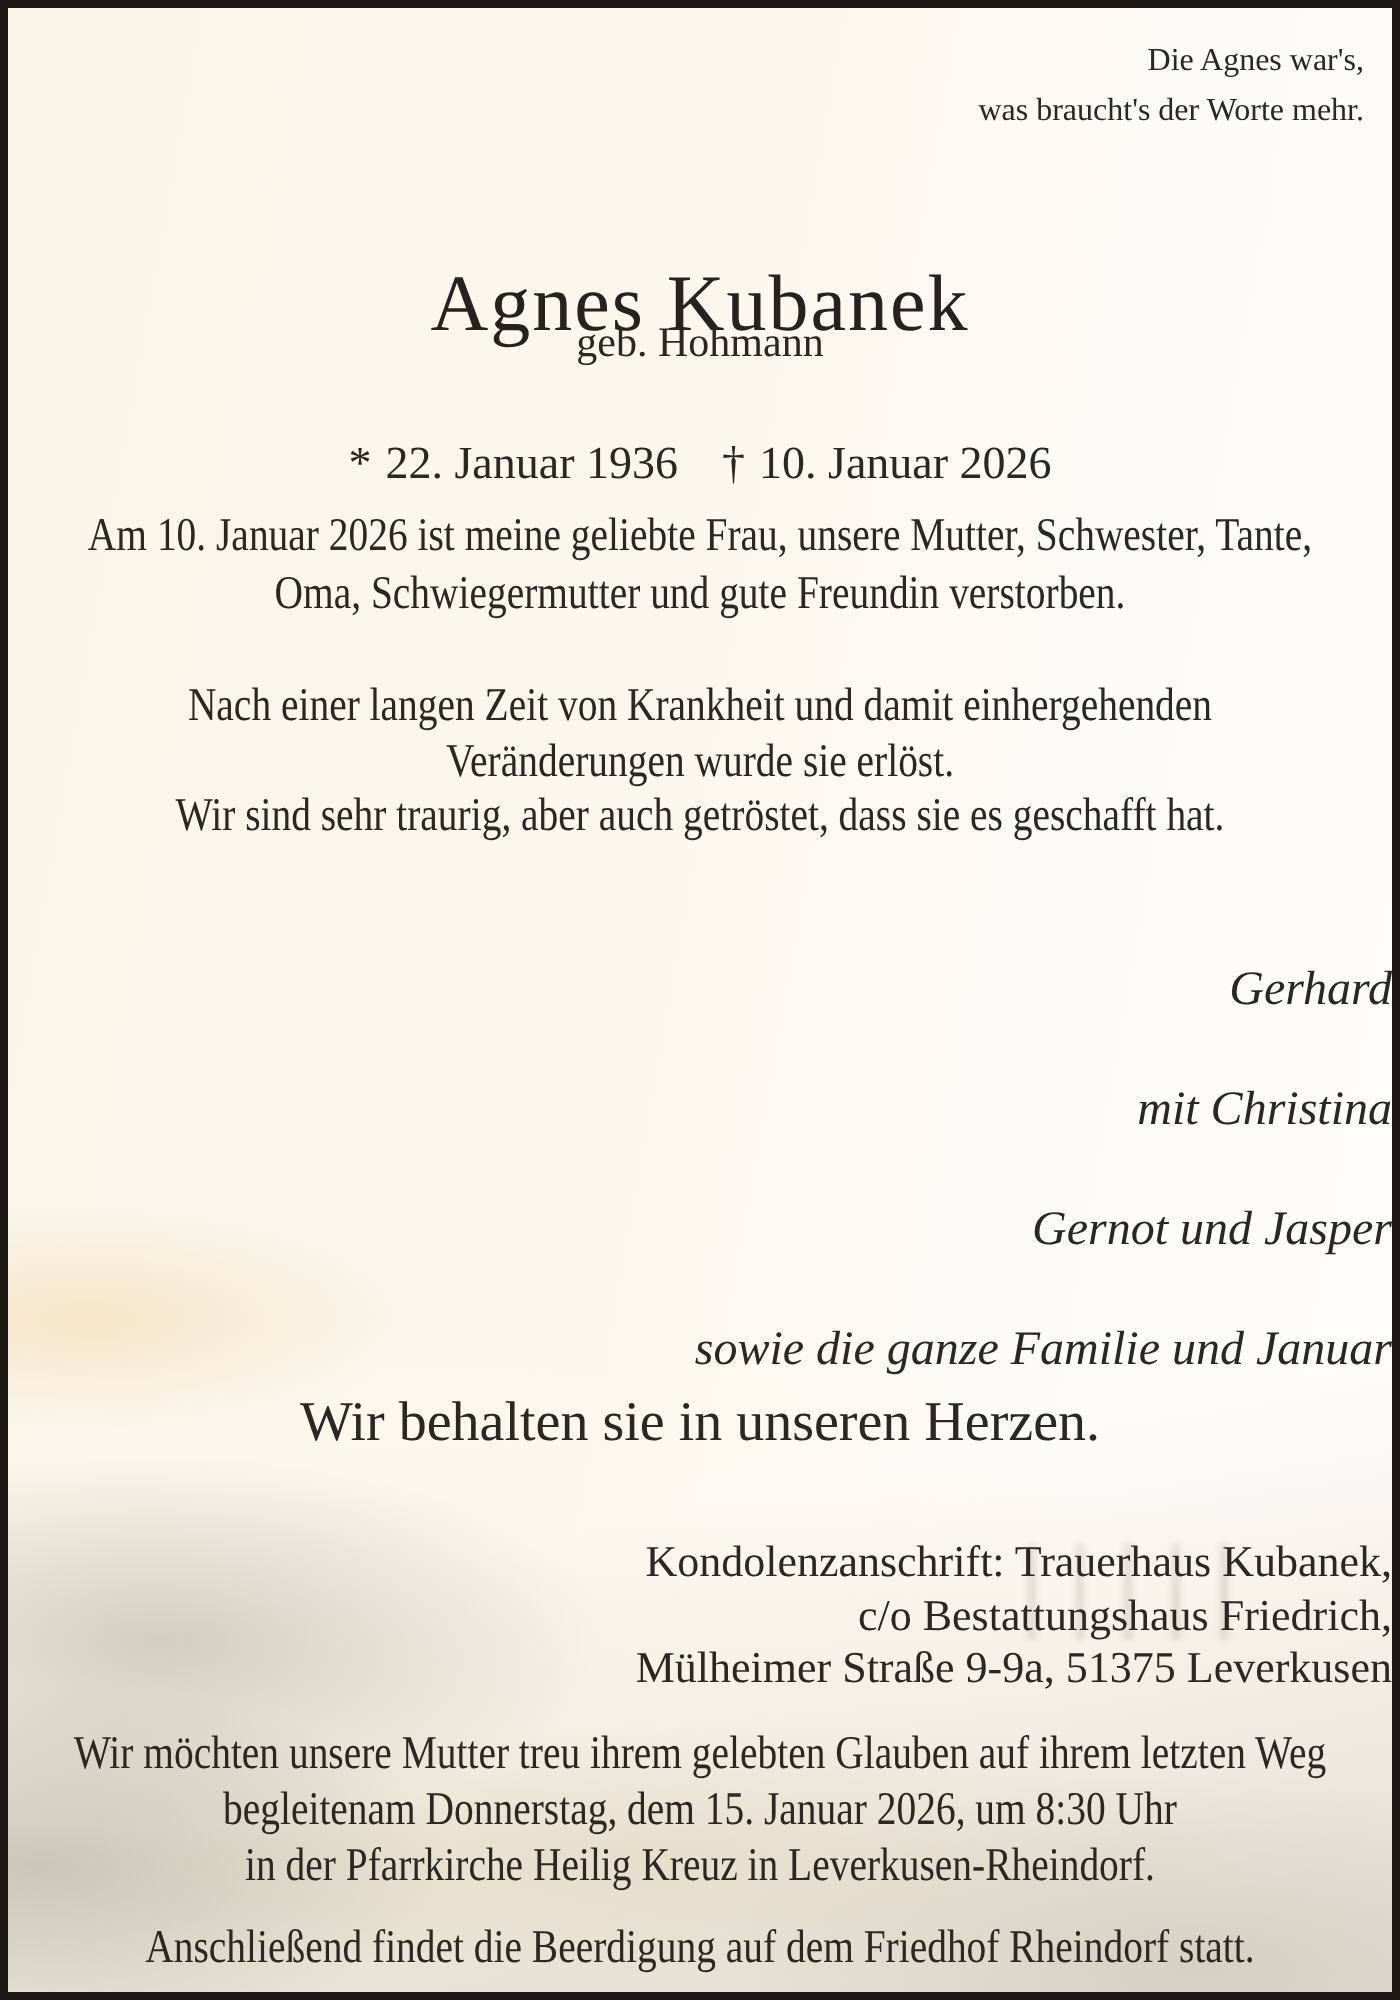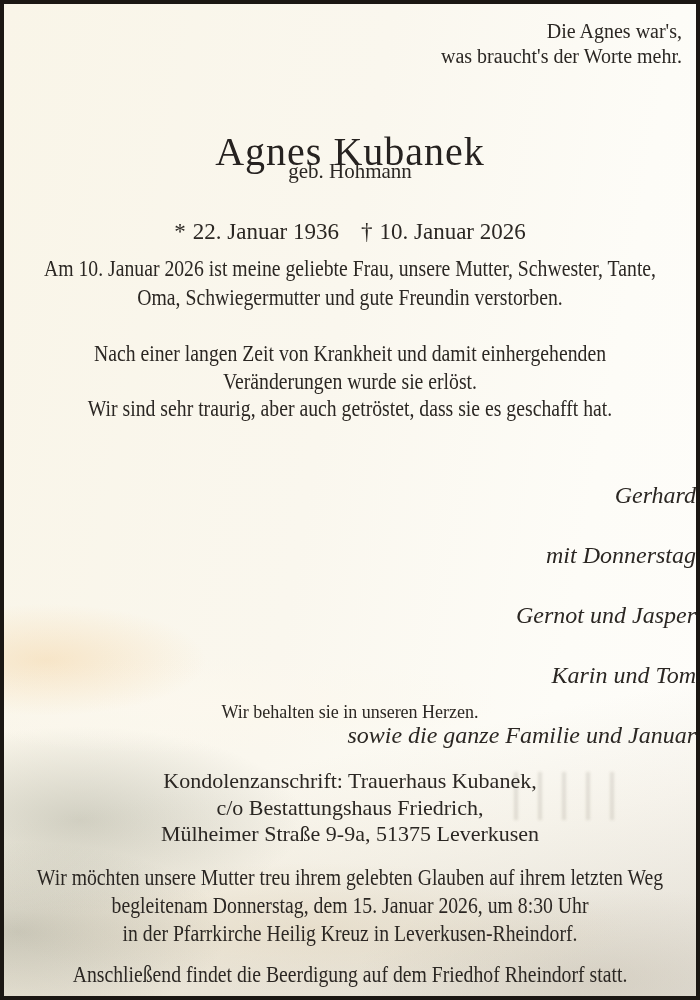--- a/index.html
+++ b/index.html
@@ -57,21 +57,21 @@
     right: auto;
     transform: scaleX(0.839);
     transform-origin: 50% 0;
   }
   .epigraph {
     position: absolute;
     top: 15px;
     right: 14px;
     text-align: right;
     white-space: pre-line;
-    font-size: 20px;
+    font-size: 16px;
     line-height: 24.5px;
   }
   .deceased-name {
     top: 92px;
     font-size: 40px;
     line-height: 56px;
     letter-spacing: 1px;
     color: #262220;
     margin-top: 28px;
   }
@@ -100,27 +100,28 @@
   }
   .mourners {
     top: 446px;
     font-style: italic;
     font-size: 24px;
     line-height: 30px;
     text-align: right;
   }
   .remembrance {
     top: 694px;
-    font-size: 18px;
+    font-size: 28px;
     line-height: 28px;
   }
   .condolence {
     top: 764px;
     font-size: 22px;
     line-height: 26.5px;
+    text-align: right;
   }
   .funeral {
     top: 859px;
     font-size: 23.5px;
     line-height: 28px;
   }
   .burial {
     top: 956px;
     font-size: 23.5px;
     line-height: 28px;
@@ -147,23 +148,22 @@
 
   <div class="block condensed announcement">Am 10. Januar 2026 ist meine geliebte Frau, unsere Mutter, Schwester, Tante,
 Oma, Schwiegermutter und gute Freundin verstorben.</div>
 
   <div class="block condensed consolation">Nach einer langen Zeit von Krankheit und damit einhergehenden
 Veränderungen wurde sie erlöst.
 Wir sind sehr traurig, aber auch getröstet, dass sie es geschafft hat.</div>
 
   <div class="block mourners">
     <div>Gerhard</div>
-    <div>mit Donnerstag</div>
+    <div>mit Christina</div>
     <div>Gernot und Jasper</div>
-    <div>Karin und Tom</div>
     <div>sowie die ganze Familie und Januar</div>
   </div>
 
   <div class="block remembrance">Wir behalten sie in unseren Herzen.</div>
 
   <div class="block condolence">Kondolenzanschrift: Trauerhaus Kubanek,
 c/o Bestattungshaus Friedrich,
 Mülheimer Straße 9-9a, 51375 Leverkusen</div>
 
   <div class="block condensed funeral">Wir möchten unsere Mutter treu ihrem gelebten Glauben auf ihrem letzten Weg

